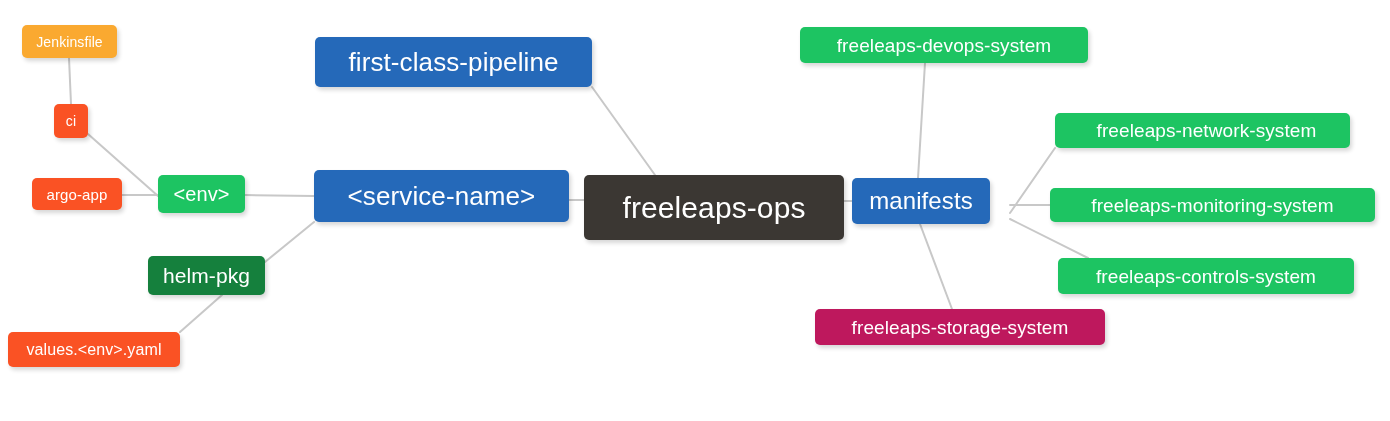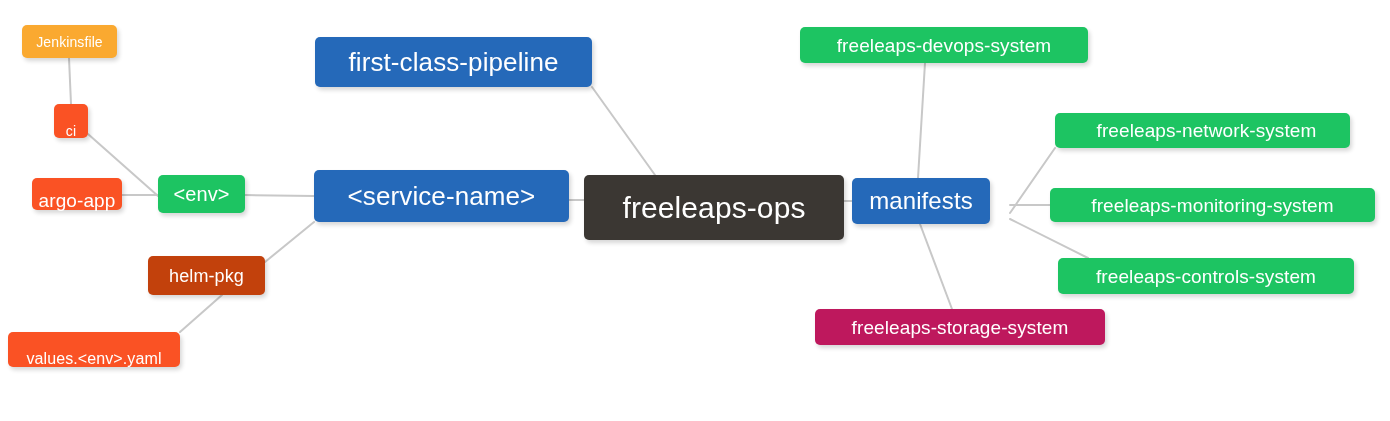--- a/index.html
+++ b/index.html
@@ -41,21 +41,21 @@
     padding: 0 10px;
     box-shadow: 2px 3px 4px rgba(0,0,0,0.16);
     z-index: 2;
     letter-spacing: 0.1px;
   }
   
   .c-dark   { background: #3b3733; }
   .c-blue   { background: #2569b9; }
   .c-green  { background: #1dc462; }
   .c-orange { background: #faa930; }
-  .c-red    { background: #fa5224; align-items: flex-end; }
+  .c-red    { background: #fa5224; }
 </style>
 </head>
 <body>
 
 <div id="canvas">
   <svg id="edges" viewBox="0 0 1390 421" xmlns="http://www.w3.org/2000/svg">
       <line x1="69" y1="58" x2="71" y2="104" stroke="#c8c8c8" stroke-width="2" stroke-linecap="round"></line>
       <line x1="88" y1="134" x2="158" y2="196" stroke="#c8c8c8" stroke-width="2" stroke-linecap="round"></line>
       <line x1="122" y1="195" x2="158" y2="195" stroke="#c8c8c8" stroke-width="2" stroke-linecap="round"></line>
       <line x1="245" y1="195" x2="314" y2="196" stroke="#c8c8c8" stroke-width="2" stroke-linecap="round"></line>
@@ -70,27 +70,27 @@
       <line x1="1010" y1="219" x2="1088" y2="258" stroke="#c8c8c8" stroke-width="2" stroke-linecap="round"></line>
       <line x1="920" y1="224" x2="952" y2="309" stroke="#c8c8c8" stroke-width="2" stroke-linecap="round"></line>
     </svg>
   <div id="node-layer">
       <div class="node c-orange" style="left: 22px; top: 25px; width: 95px; height: 33px; font-size: 14px; background: rgb(250, 169, 48);">
         <span>Jenkinsfile</span>
       </div>
       <div class="node c-red" style="left: 54px; top: 104px; width: 34px; height: 34px; font-size: 14px; background: rgb(250, 82, 36);">
         <span>ci</span>
       </div>
-      <div class="node c-red" style="left: 32px; top: 178px; width: 90px; height: 32px; font-size: 19px; background: rgb(250, 82, 36);">
+      <div class="node c-red" style="left: 32px; top: 178px; width: 90px; height: 32px; font-size: 15px; background: rgb(250, 82, 36);">
         <span>argo-app</span>
       </div>
       <div class="node c-green" style="left: 158px; top: 175px; width: 87px; height: 38px; font-size: 20px; background: rgb(29, 196, 98);">
         <span>&lt;env&gt;</span>
       </div>
-      <div class="node c-green" style="left: 148px; top: 256px; width: 117px; height: 39px; font-size: 18px; background: #c2410c;">
+      <div class="node c-green" style="left: 148px; top: 256px; width: 117px; height: 39px; font-size: 21px; background: #15803d;">
         <span>helm-pkg</span>
       </div>
       <div class="node c-red" style="left: 8px; top: 332px; width: 172px; height: 35px; font-size: 16px; background: rgb(250, 82, 36);">
         <span>values.&lt;env&gt;.yaml</span>
       </div>
       <div class="node c-blue" style="left: 315px; top: 37px; width: 277px; height: 50px; font-size: 26px; background: rgb(37, 105, 185);">
         <span>first-class-pipeline</span>
       </div>
       <div class="node c-blue" style="left: 314px; top: 170px; width: 255px; height: 52px; font-size: 26px; background: rgb(37, 105, 185);">
         <span>&lt;service-name&gt;</span>

